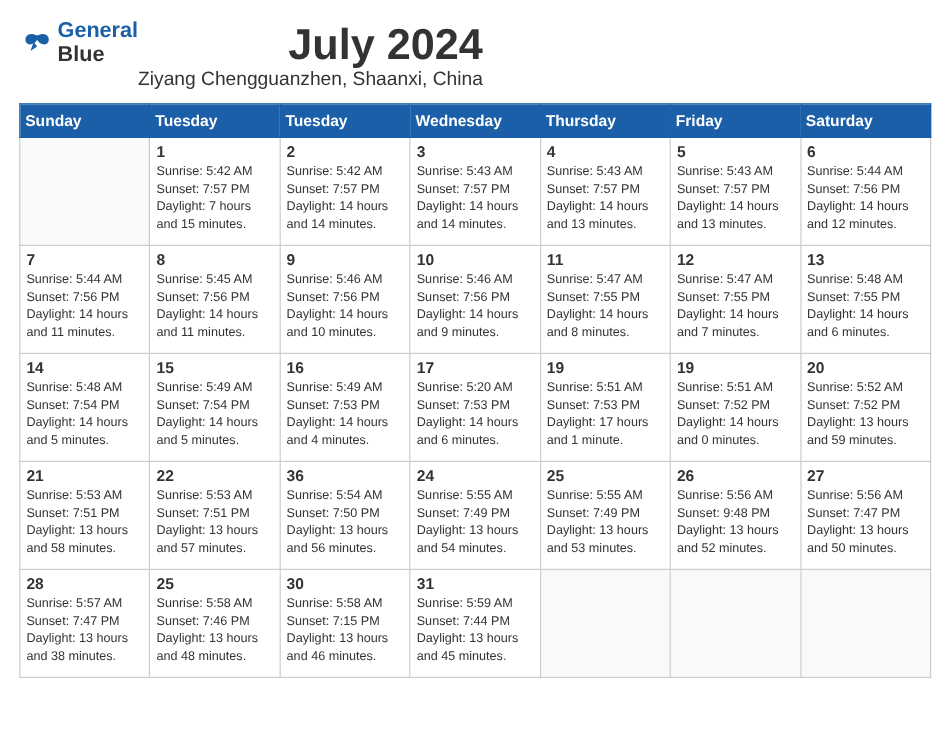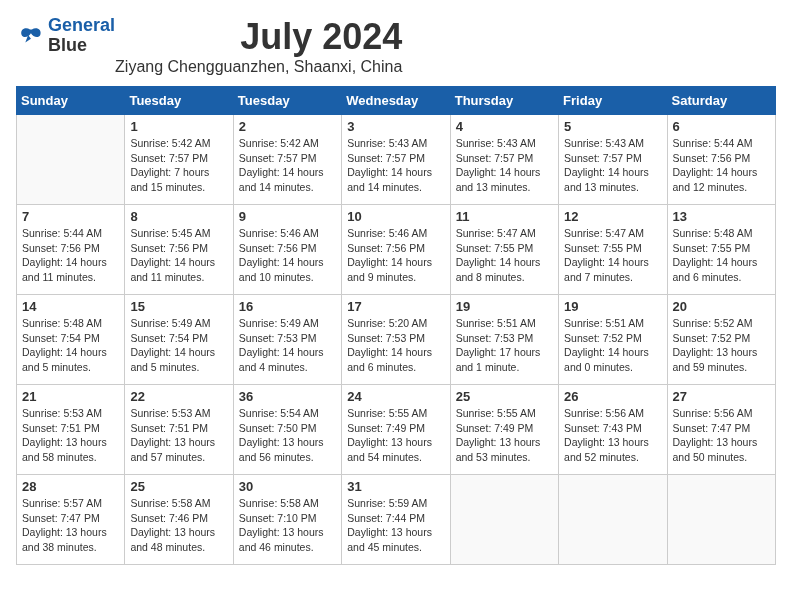--- a/index.html
+++ b/index.html
@@ -321,21 +321,21 @@
         <div class="cell-info">
           <span>Sunrise: 5:55 AM</span><br>
           <span>Sunset: 7:49 PM</span><br>
           <span>Daylight: 13 hours and 53 minutes.</span>
         </div>
       </td>
         <td>
         <span class="day-num">26</span>
         <div class="cell-info">
           <span>Sunrise: 5:56 AM</span><br>
-          <span>Sunset: 7:43 PM</span><br>
+          <span>Sunset: 9:48 PM</span><br>
           <span>Daylight: 13 hours and 52 minutes.</span>
         </div>
       </td>
         <td>
         <span class="day-num">27</span>
         <div class="cell-info">
           <span>Sunrise: 5:56 AM</span><br>
           <span>Sunset: 7:47 PM</span><br>
           <span>Daylight: 13 hours and 50 minutes.</span>
         </div>
@@ -355,21 +355,21 @@
         <div class="cell-info">
           <span>Sunrise: 5:58 AM</span><br>
           <span>Sunset: 7:46 PM</span><br>
           <span>Daylight: 13 hours and 48 minutes.</span>
         </div>
       </td>
         <td>
         <span class="day-num">30</span>
         <div class="cell-info">
           <span>Sunrise: 5:58 AM</span><br>
-          <span>Sunset: 7:10 PM</span><br>
+          <span>Sunset: 7:15 PM</span><br>
           <span>Daylight: 13 hours and 46 minutes.</span>
         </div>
       </td>
         <td>
         <span class="day-num">31</span>
         <div class="cell-info">
           <span>Sunrise: 5:59 AM</span><br>
           <span>Sunset: 7:44 PM</span><br>
           <span>Daylight: 13 hours and 45 minutes.</span>
         </div>

